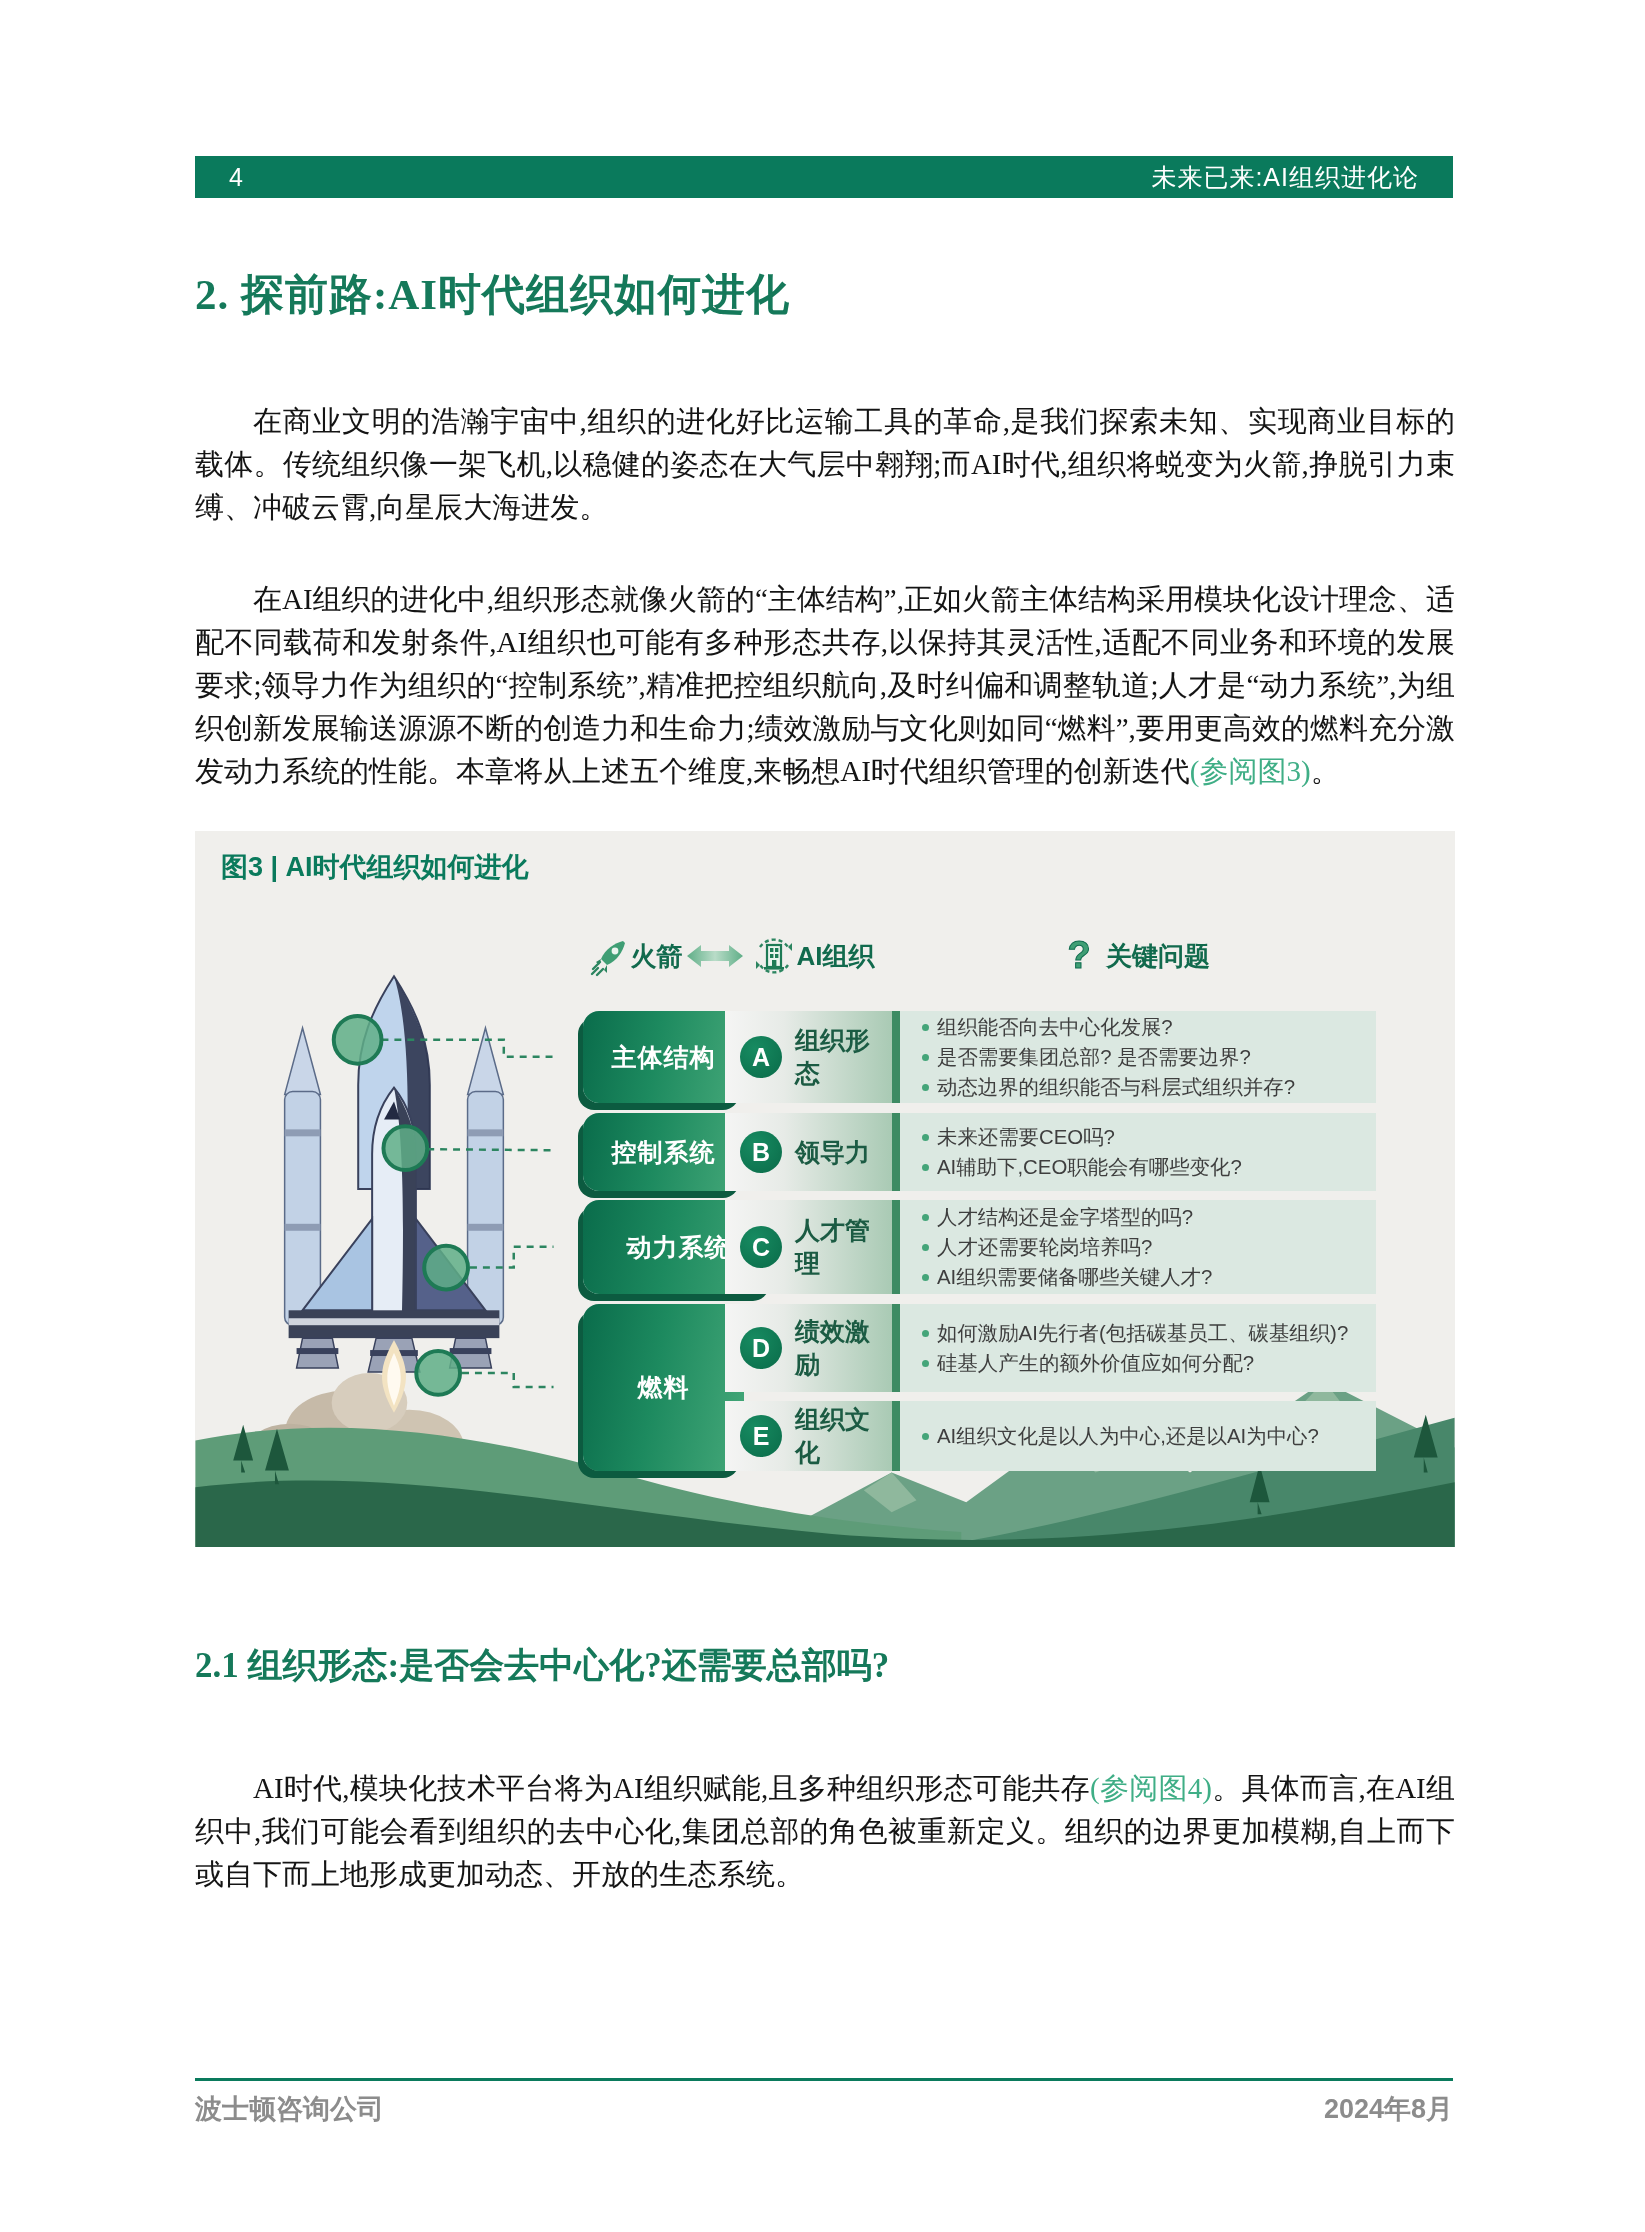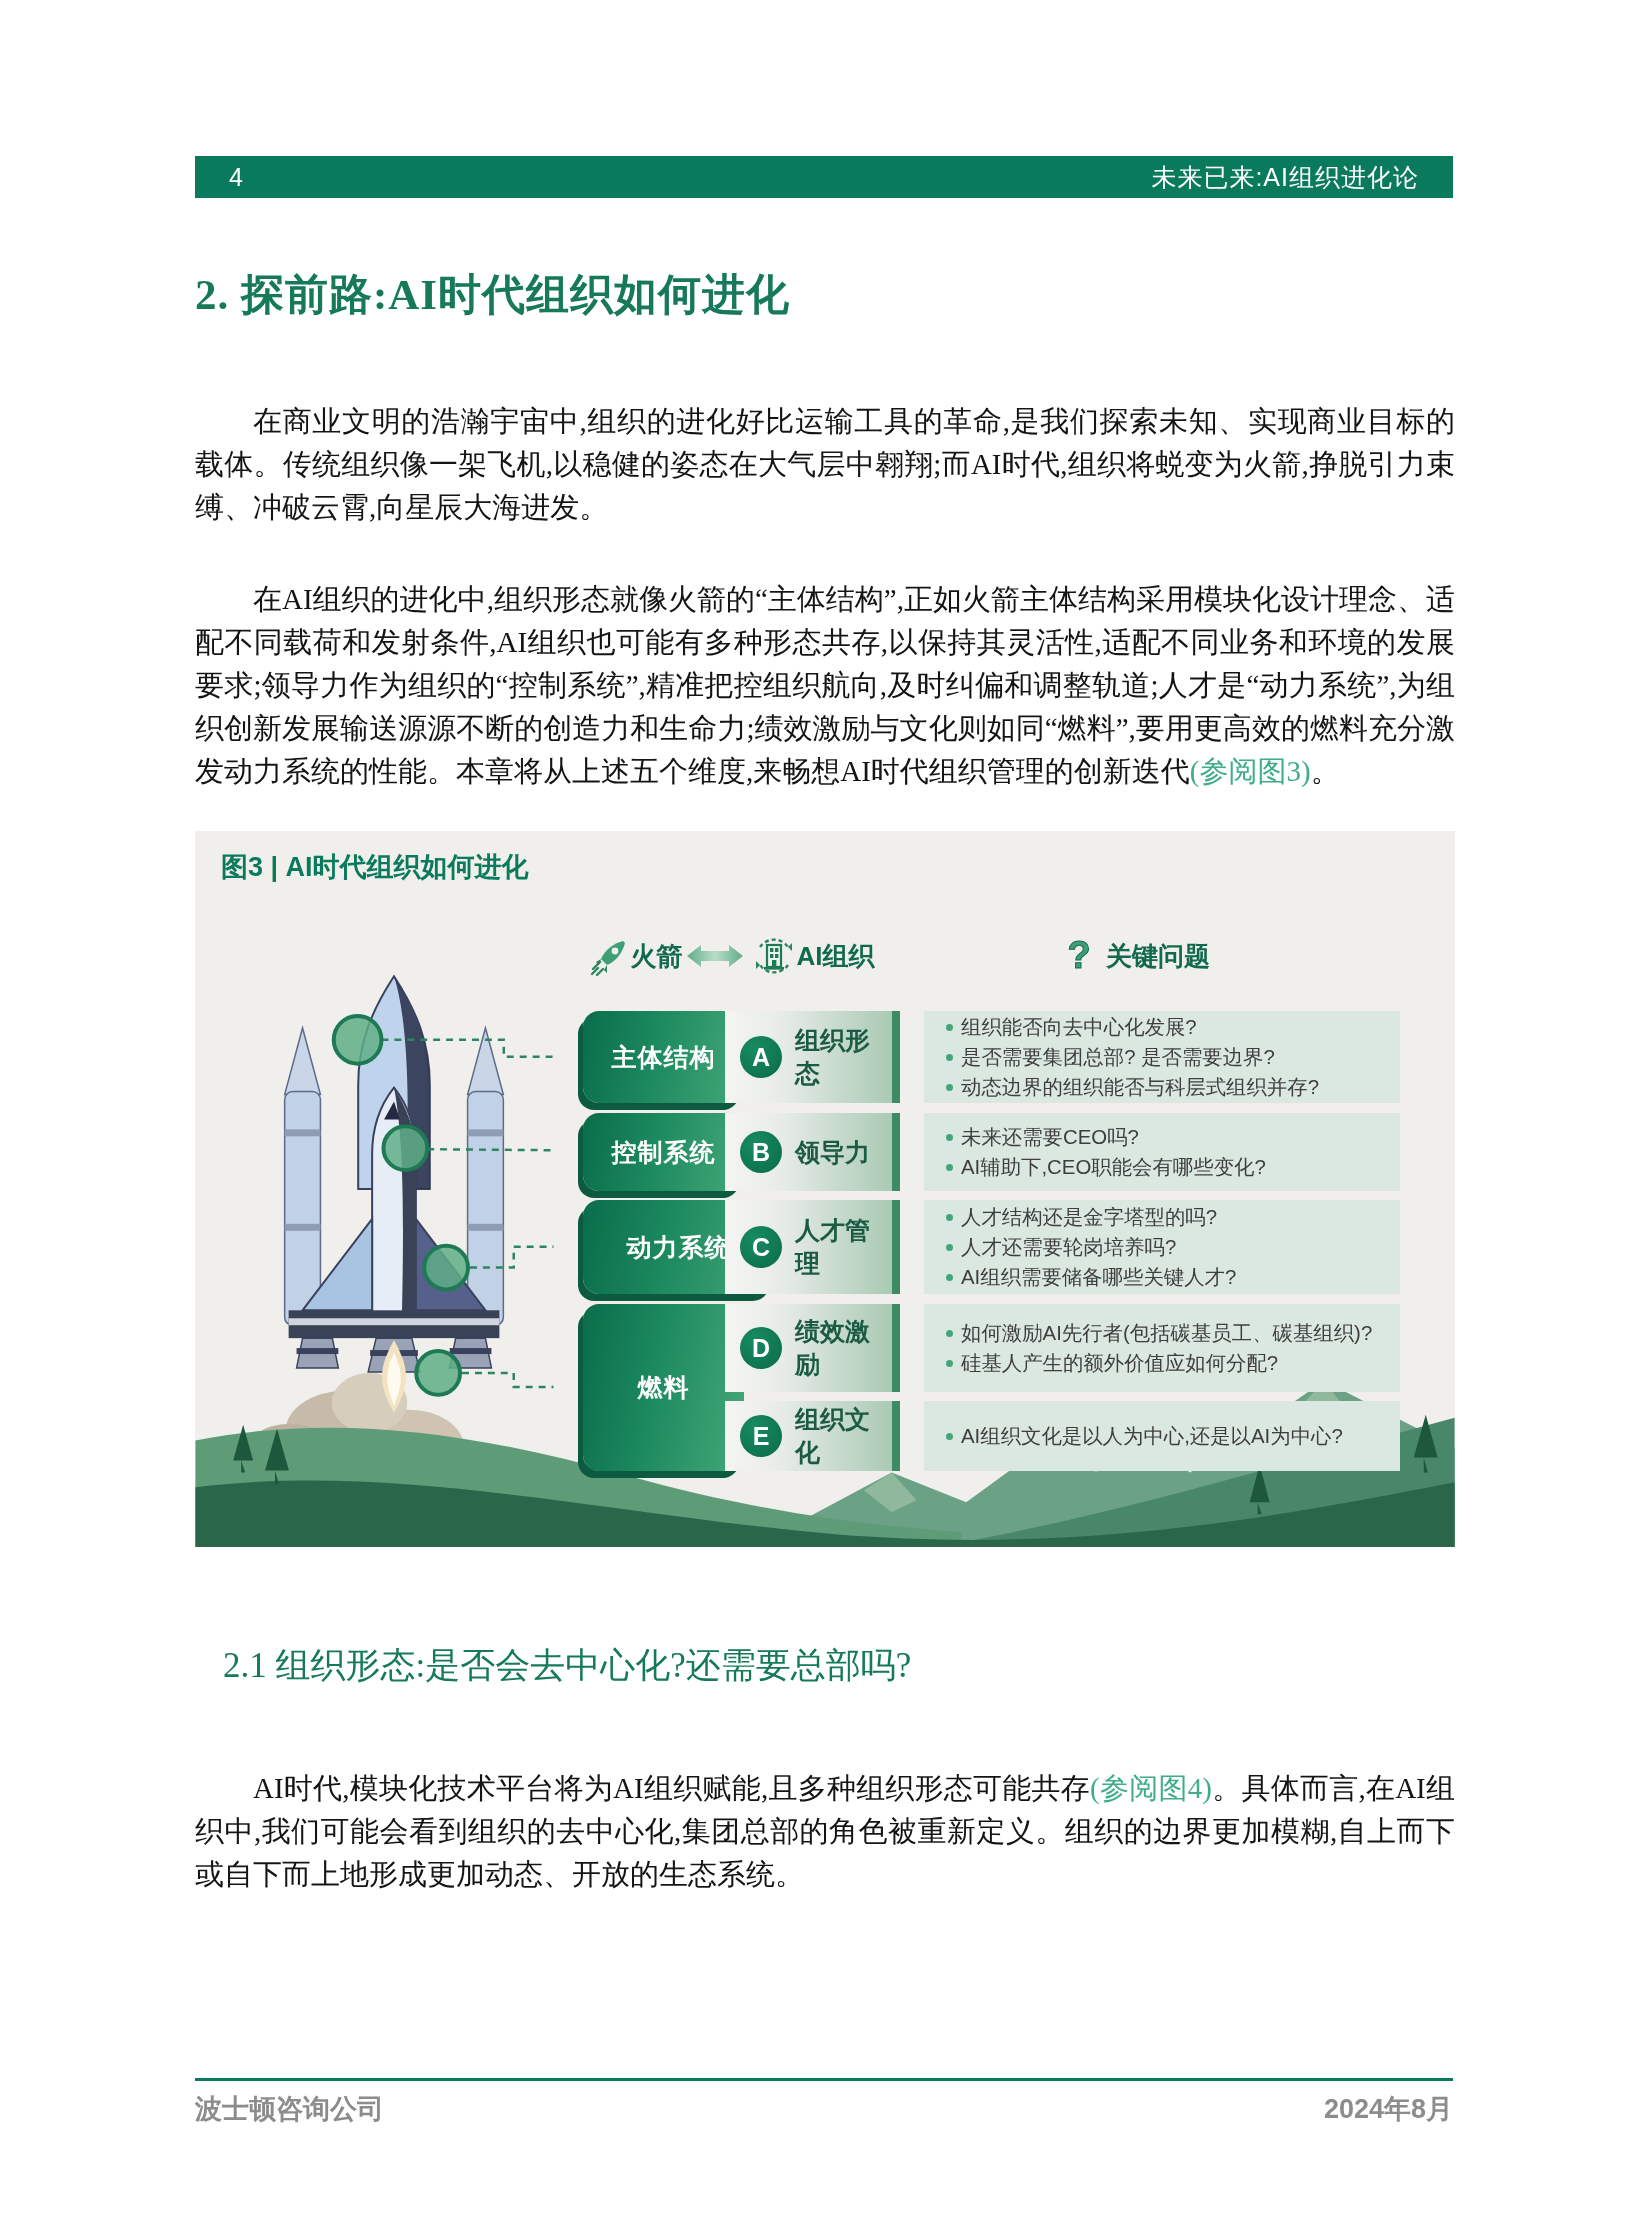--- a/index.html
+++ b/index.html
@@ -15,21 +15,21 @@
 
   
   .top-band{left:195px;top:156px;width:1258px;height:42px;background:var(--brand-green);
     display:flex;align-items:center;justify-content:space-between;padding:0 34px;box-sizing:border-box;
     font-family:"Liberation Sans","DejaVu Sans",sans-serif;color:#fff;font-size:25px;}
   .top-band .pg{font-weight:400;}
   .top-band .doc{letter-spacing:1px;}
 
   
   .h2{left:195px;top:266px;width:1258px;font-size:43px;font-weight:700;color:var(--title-green);letter-spacing:1px;}
-  .h21{left:195px;top:1642px;width:1258px;font-size:35px;font-weight:400;color:var(--title-green);margin-left:28px;}
+  .h21{left:195px;top:1642px;width:1258px;font-size:35px;font-weight:700;color:var(--title-green);}
 
   
   .para{left:195px;width:1260px;font-size:29px;line-height:43px;text-align:justify;
         text-indent:2em;color:#141414;}
   .p1{top:371px;} .p2{top:549px;} .p3{top:1738px;}
   .para span.b{font-weight:400;}
   .para span.g{color:var(--link-green);}
 
   
   .figure{left:195px;top:831px;width:1260px;height:716px;background:var(--fig-bg);
@@ -47,21 +47,21 @@
     background:linear-gradient(100deg,var(--box-dark) 0%,#1d8a5f 45%,var(--box-light) 100%);
     box-shadow:-5px 7px 0 var(--box-shadow);color:#fff;font-size:25px;font-weight:700;letter-spacing:1px;margin-left:28px;}
   .mid-cell{position:absolute;display:flex;align-items:center;box-sizing:border-box;
     background:linear-gradient(90deg,#f5f5f4 0%,#e7ebe7 35%,#a9cab4 100%);
     border-right:8px solid var(--strip);}
   .letter-badge{width:42px;height:42px;border-radius:50%;flex:0 0 42px;margin:0 13px 0 15px;
     background:radial-gradient(circle at 35% 30%,#178b61,#0a6b49);color:#fff;font-size:25px;font-weight:700;
     display:flex;align-items:center;justify-content:center;}
   .mid-label{font-size:25px;font-weight:700;color:var(--label);}
   .q-panel{position:absolute;background:var(--panel-bg);box-sizing:border-box;
-    display:flex;flex-direction:column;justify-content:center;padding:6px 10px 6px 20px;margin-left:24px;}
+    display:flex;flex-direction:column;justify-content:center;padding:6px 10px 6px 20px;}
   .q-list{list-style:none;margin:0;padding:0;}
   .q-item{position:relative;padding-left:17px;font-size:20.4px;line-height:30px;color:var(--text-gray);}
   .q-item::before{content:"";position:absolute;left:2px;top:12px;width:7px;height:7px;border-radius:50%;
     background:var(--bullet);}
 
   .fig-art{position:absolute;z-index:2;}
   .fig-landscape{left:0;bottom:0;width:1260px;height:184px;z-index:1;}
   .fig-rocket{left:30px;top:139px;width:338px;height:443px;z-index:2;}
   .fig-connect{left:0;top:0;width:1260px;height:716px;z-index:3;}
 

